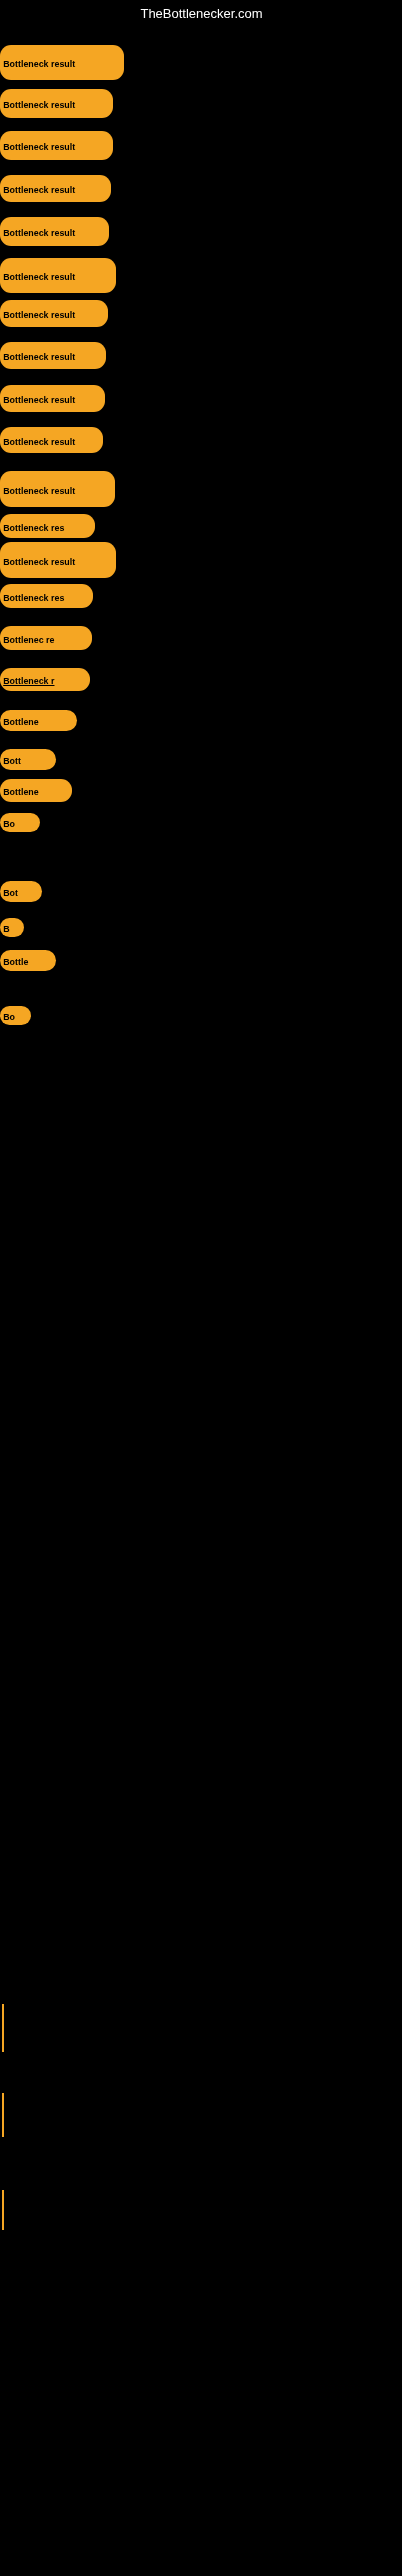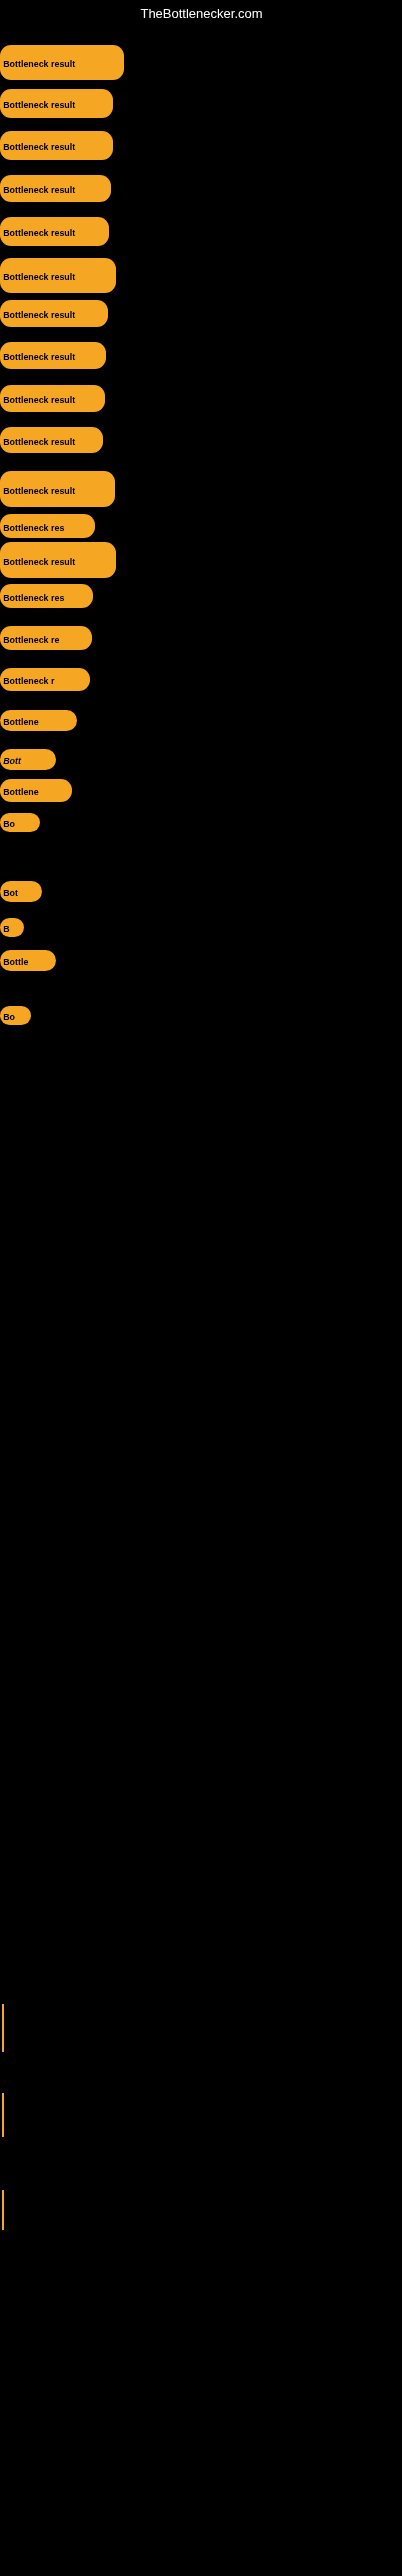--- a/index.html
+++ b/index.html
@@ -61,24 +61,24 @@
     <div class="bottleneck-badge" style="top: 217px; width: 109px; height: 29px; line-height: 29px;">Bottleneck result</div>
     <div class="bottleneck-badge" style="top: 258px; width: 116px; height: 35px; line-height: 35px;">Bottleneck result</div>
     <div class="bottleneck-badge" style="top: 300px; width: 108px; height: 26.6px; line-height: 26.6px;">Bottleneck result</div>
     <div class="bottleneck-badge" style="top: 342px; width: 106px; height: 27px; line-height: 27px;">Bottleneck result</div>
     <div class="bottleneck-badge" style="top: 385px; width: 105px; height: 27px; line-height: 27px;">Bottleneck result</div>
     <div class="bottleneck-badge" style="top: 427px; width: 103px; height: 26px; line-height: 26px;">Bottleneck result</div>
     <div class="bottleneck-badge" style="top: 471px; width: 115px; height: 36px; line-height: 36px;">Bottleneck result</div>
     <div class="bottleneck-badge" style="top: 514px; width: 95px; height: 24px; line-height: 24px;">Bottleneck res</div>
     <div class="bottleneck-badge" style="top: 542px; width: 116px; height: 36px; line-height: 36px;">Bottleneck result</div>
     <div class="bottleneck-badge" style="top: 584px; width: 93px; height: 24px; line-height: 24px;">Bottleneck res</div>
-    <div class="bottleneck-badge" style="top: 626px; width: 92px; height: 24px; line-height: 24px;">Bottleneck re</div>
-    <div class="bottleneck-badge" style="top: 668px; width: 90px; height: 22.5px; line-height: 22.5px;">Bottleneck r</div>
+    <div class="bottleneck-badge" style="top: 626px; width: 92px; height: 24px; line-height: 24px;">Bottlenec re</div>
+    <div class="bottleneck-badge" style="top: 668px; width: 90px; height: 22.5px; line-height: 22.5px; text-decoration: underline;">Bottleneck r</div>
     <div class="bottleneck-badge" style="top: 710px; width: 77px; height: 21px; line-height: 21px;">Bottlene</div>
-    <div class="bottleneck-badge" style="top: 749px; width: 56px; height: 21px; line-height: 21px; font-style: italic;">Bott</div>
+    <div class="bottleneck-badge" style="top: 749px; width: 56px; height: 21px; line-height: 21px;">Bott</div>
     <div class="bottleneck-badge" style="top: 779px; width: 72px; height: 22.5px; line-height: 22.5px;">Bottlene</div>
     <div class="bottleneck-badge" style="top: 813px; width: 40px; height: 19.3px; line-height: 19.3px;">Bo</div>
     <div class="bottleneck-badge" style="top: 881px; width: 42px; height: 21px; line-height: 21px;">Bot</div>
     <div class="bottleneck-badge" style="top: 918px; width: 24px; height: 19.3px; line-height: 19.3px;">B</div>
     <div class="bottleneck-badge" style="top: 950px; width: 56px; height: 21px; line-height: 21px;">Bottle</div>
     <div class="bottleneck-badge" style="top: 1006px; width: 31px; height: 19.3px; line-height: 19.3px;">Bo</div>
   </div>
 
 <div id="lines-container">
     <div class="vertical-line" style="top: 2004px; height: 48px;"></div>

